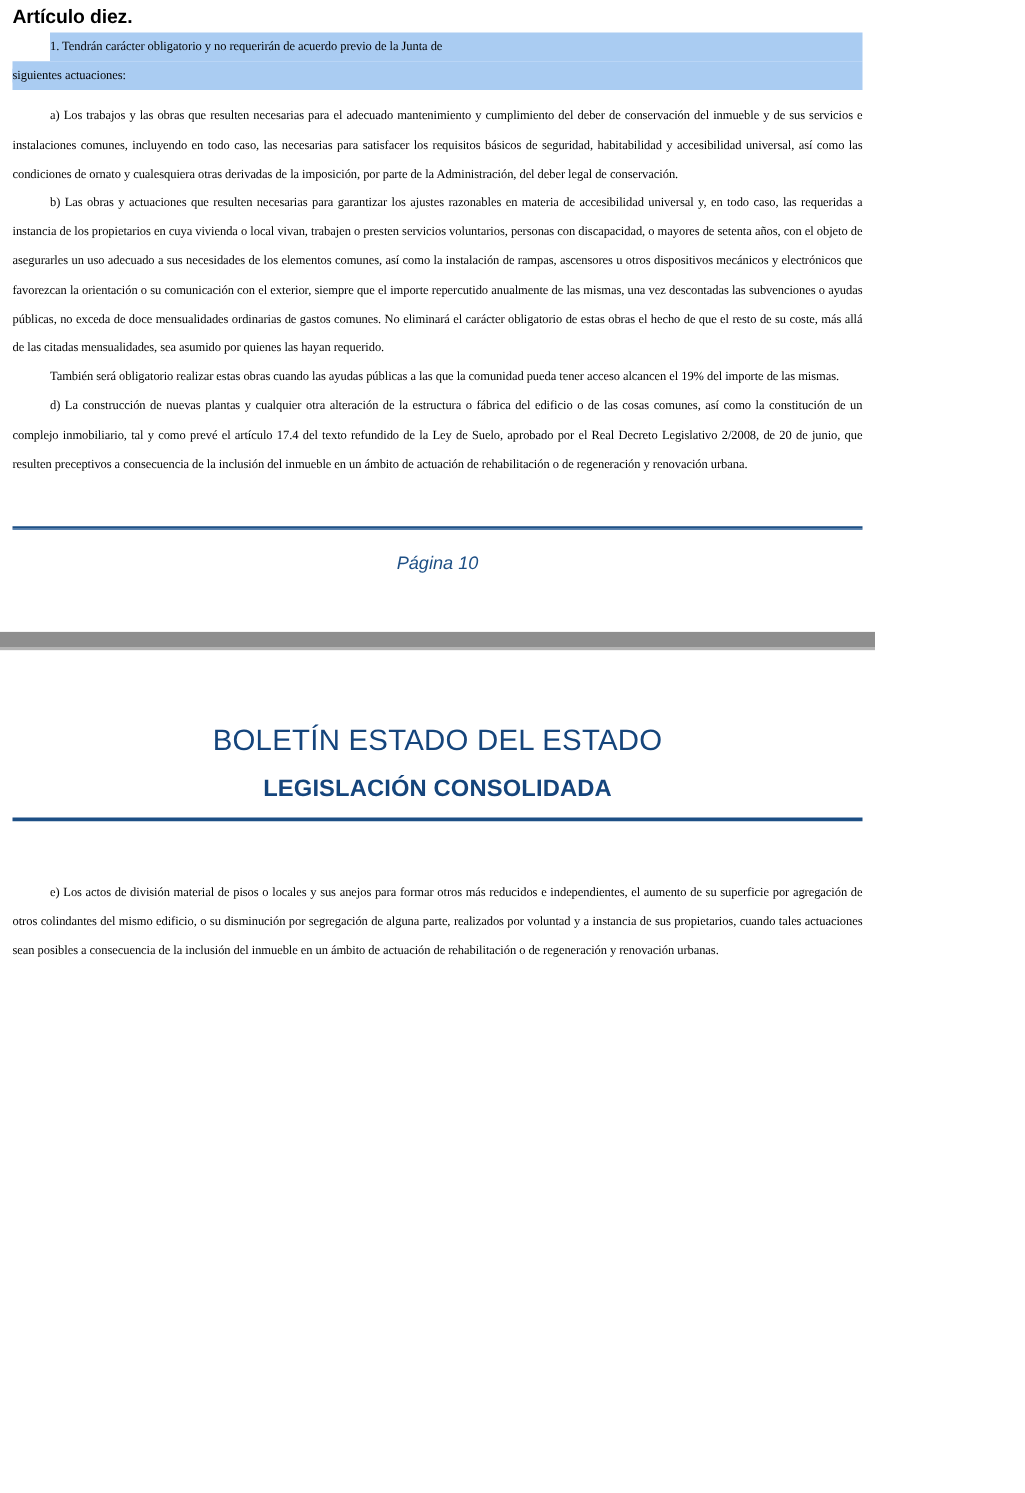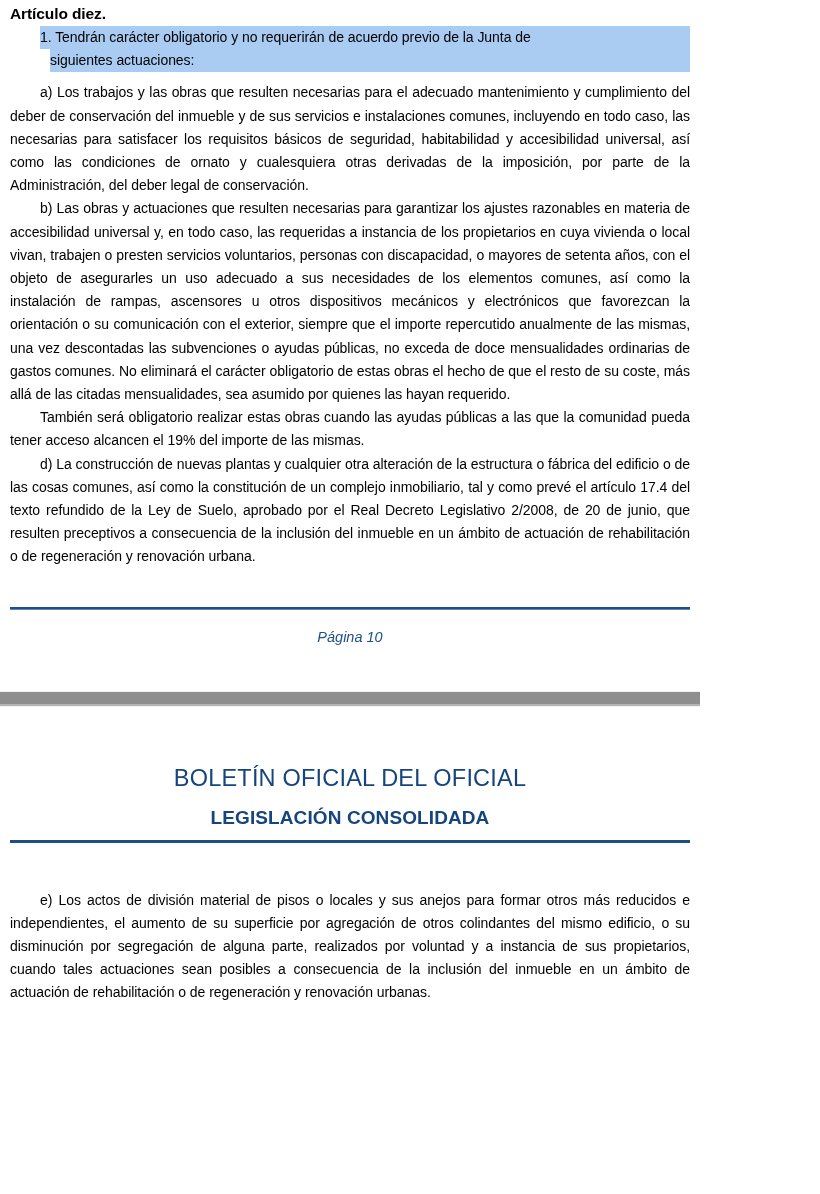--- a/index.html
+++ b/index.html
@@ -38,27 +38,28 @@
   .article-heading {
     font-size: 15.5px;
     font-weight: bold;
     line-height: 20px;
     margin: 0;
     padding: 4px 0 2px 0;
     letter-spacing: -0.1px;
   }
 
   .body-text {
-    font-size: 14px;
+    font-size: 10px;
     line-height: 23.2px;
     text-align: justify;
     text-justify: inter-word;
     margin: 0;
     letter-spacing: -0.05px;
     word-spacing: 0px;
+    font-family: Liberation Serif, serif;
   }
   .body-text.indent {
     text-indent: 30px;
   }
   .spacer-sm { height: 9px; }
 
   
   .highlighted {
     background: #aaccf2;
     box-decoration-break: clone;
@@ -155,21 +156,21 @@
 
     <h2 class="article-heading">Artículo diez.</h2>
 
     <div class="hl-block">
       <div class="body-text" style="text-align:justify;">
         <span class="hl-line" style="display:block; margin-left:30px; text-align:justify;">
           <span style="display:inline-block;width:100%;">
             <span class="highlighted">1.  Tendrán  carácter  obligatorio  y  no  requerirán  de  acuerdo  previo  de  la  Junta  de</span>
           </span>
         </span>
-        <span class="hl-line" style="display:block;margin-left:40px;">
+        <span class="hl-line" style="display:block;">
           <span class="highlighted">siguientes actuaciones:</span>
         </span>
       </div>
     </div>
 
     <div class="spacer-sm"></div>
 
     <p class="body-text indent">a) Los trabajos y las obras que resulten necesarias para el adecuado mantenimiento y cumplimiento del deber de conservación del inmueble y de sus servicios e instalaciones comunes, incluyendo en todo caso, las necesarias para satisfacer los requisitos básicos de seguridad, habitabilidad y accesibilidad universal, así como las condiciones de ornato y cualesquiera otras derivadas de la imposición, por parte de la Administración, del deber legal de conservación.</p>
 
     <p class="body-text indent">b) Las obras y actuaciones que resulten necesarias para garantizar los ajustes razonables en materia de accesibilidad universal y, en todo caso, las requeridas a instancia de los propietarios en cuya vivienda o local vivan, trabajen o presten servicios voluntarios, personas con discapacidad, o mayores de setenta años, con el objeto de asegurarles un uso adecuado a sus necesidades de los elementos comunes, así como la instalación de rampas, ascensores u otros dispositivos mecánicos y electrónicos que favorezcan la orientación o su comunicación con el exterior, siempre que el importe repercutido anualmente de las mismas, una vez descontadas las subvenciones o ayudas públicas, no exceda de doce mensualidades ordinarias de gastos comunes. No eliminará el carácter obligatorio de estas obras el hecho de que el resto de su coste, más allá de las citadas mensualidades, sea asumido por quienes las hayan requerido.</p>
@@ -183,21 +184,21 @@
 
     <p class="page-number">Página 10</p>
   </div>
 
   <div class="page-gap"></div>
   <div class="page-break-band"></div>
 
   <div class="page page-two">
 
     <div class="masthead">
-      <h1 class="masthead-title">BOLETÍN OFICIAL DEL OFICIAL</h1>
+      <h1 class="masthead-title">BOLETÍN ESTADO DEL ESTADO</h1>
       <h2 class="masthead-subtitle">LEGISLACIÓN CONSOLIDADA</h2>
     </div>
 
     <hr class="masthead-rule">
 
     <div class="page-two-body">
       <p class="body-text indent">e) Los actos de división material de pisos o locales y sus anejos para formar otros más reducidos e independientes, el aumento de su superficie por agregación de otros colindantes del mismo edificio, o su disminución por segregación de alguna parte, realizados por voluntad y a instancia de sus propietarios, cuando tales actuaciones sean posibles a consecuencia de la inclusión del inmueble en un ámbito de actuación de rehabilitación o de regeneración y renovación urbanas.</p>
     </div>
   </div>
 

